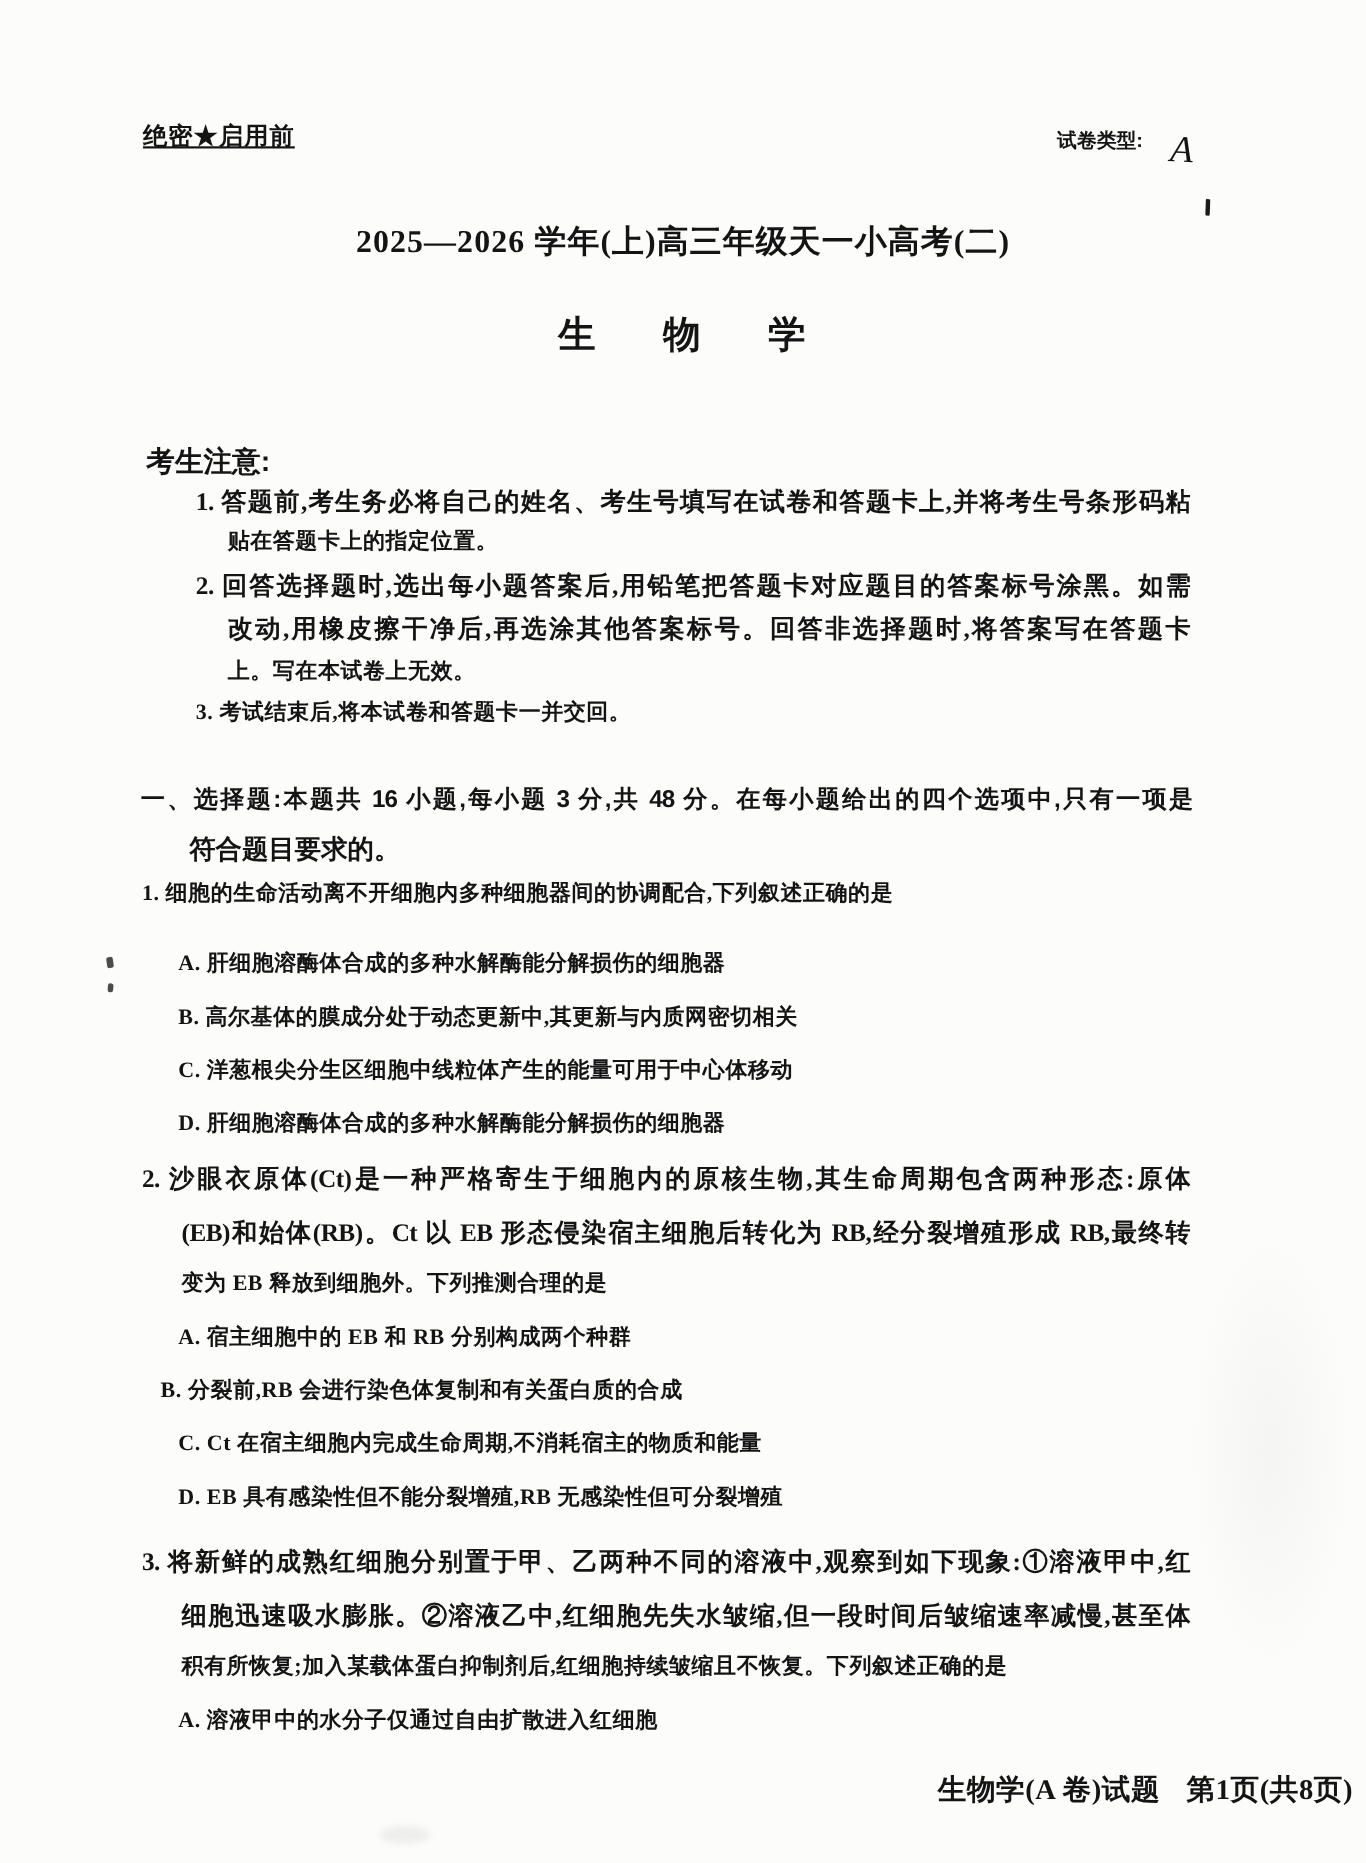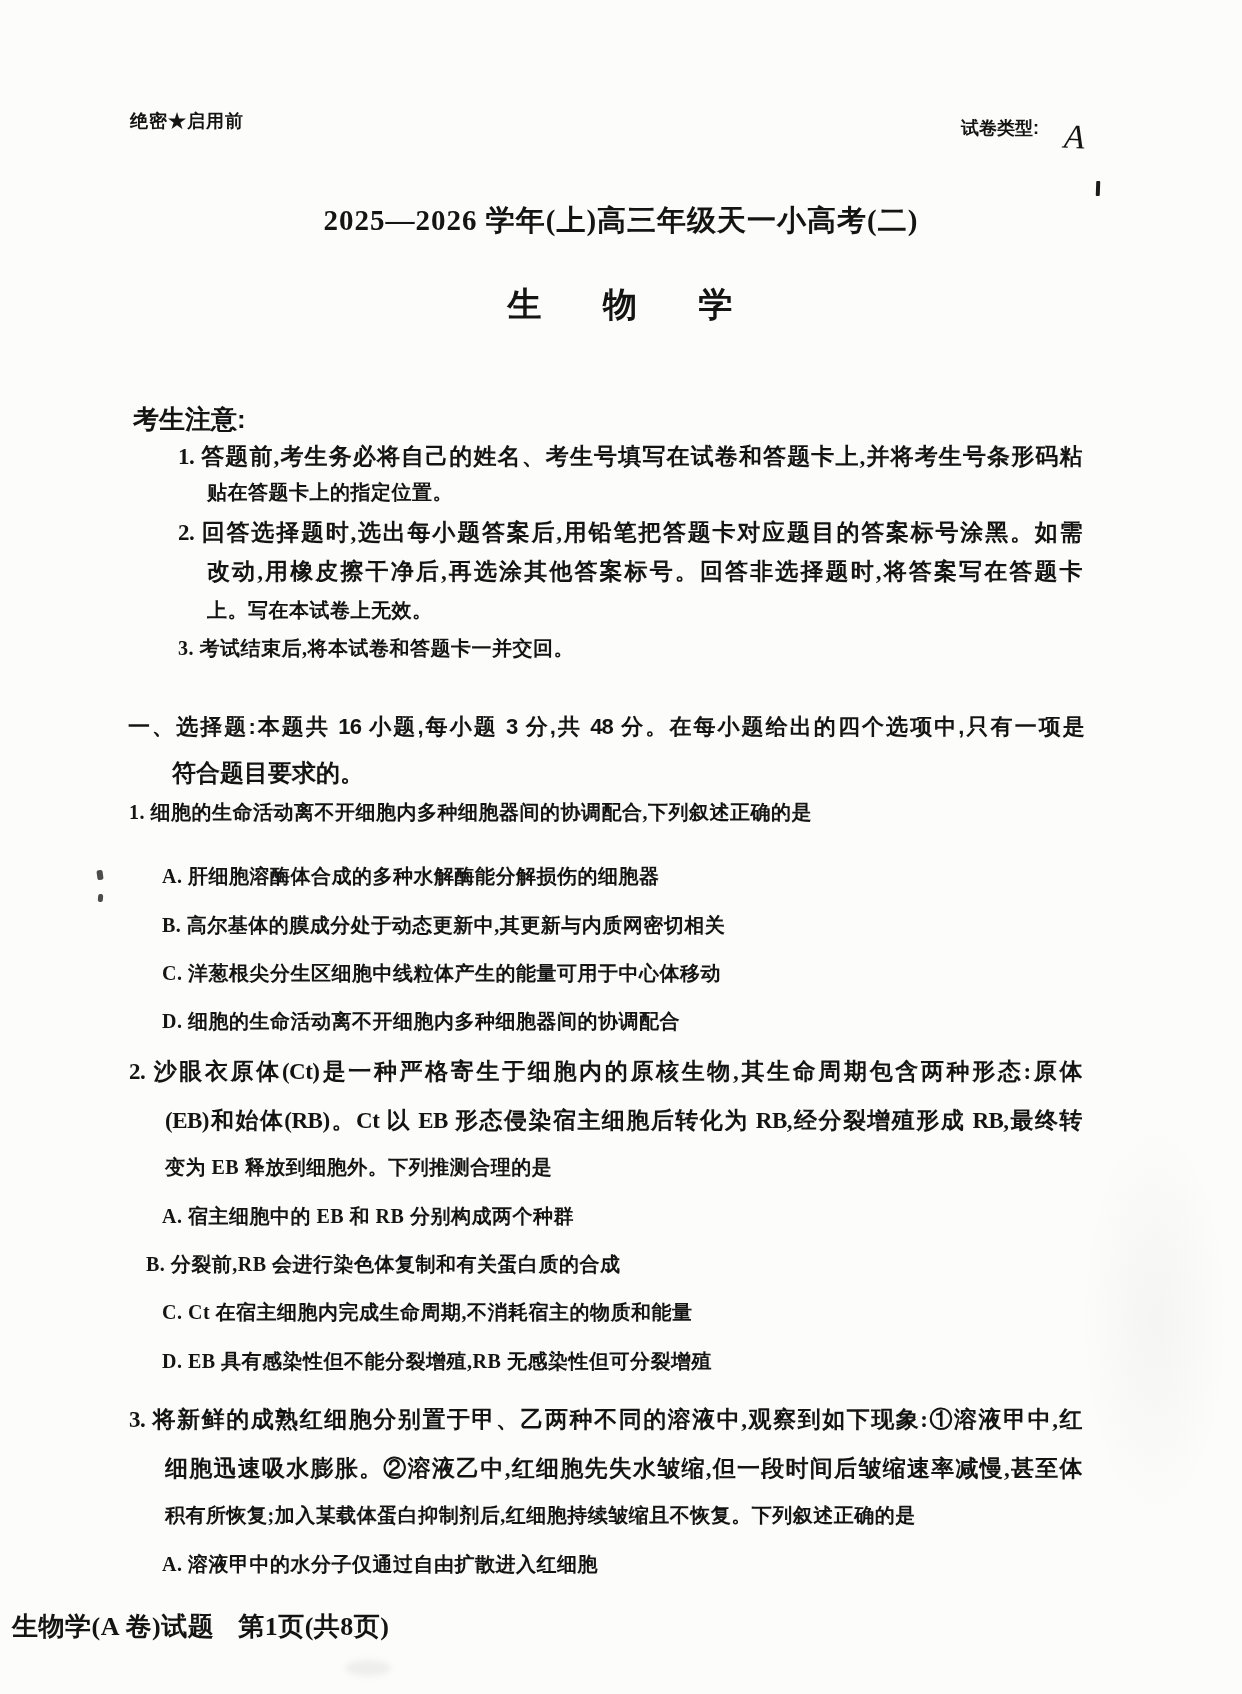--- a/index.html
+++ b/index.html
@@ -33,29 +33,29 @@
   .subject{left:0;width:1242px;text-align:center;font-size:34px;font-weight:900;word-spacing:48px;letter-spacing:2px;}
   .handwritten-a{
     font-family:"Liberation Serif",serif;
     font-style:italic;font-weight:400;
     font-size:34px;transform:rotate(3deg);
   }
   .tick{position:absolute;background:#1b1b1b;border-radius:1px;}
   .speck{position:absolute;background:#2d2d2d;border-radius:2px;opacity:.85;}
   .smudge{position:absolute;background:rgba(60,60,58,0.07);border-radius:50%;filter:blur(3px);}
   .shade{position:absolute;background:radial-gradient(ellipse at center,rgba(40,40,40,0.035),rgba(40,40,40,0) 70%);}
-  .footer{left:0;width:1242px;text-align:left;font-size:26px;letter-spacing:0.5px;}
+  .footer{left:0;width:1242px;text-align:right;font-size:26px;letter-spacing:0.5px;}
   .footer span{margin:0 12px;}
 </style>
 </head>
 <body>
 
 <div class="page">
 
-  <div class="t hei" style="left:130px;top:110px;font-size:18px;letter-spacing:1px;">绝密★启用前</div>
+  <div class="t hei" style="left:130px;top:110px;font-size:22px;letter-spacing:1px;text-decoration:underline;">绝密★启用前</div>
 
   <div class="t hei" style="left:961px;top:117px;font-size:18px;">试卷类型:</div>
   <div class="t handwritten-a" style="left:1064px;top:116px;">A</div>
 
   <div class="tick" style="left:1096px;top:181px;width:4px;height:15px;transform:rotate(2deg);"></div>
 
   <div class="t kai title-line" style="top:202px;">2025—2026 学年(上)高三年级天一小高考(二)</div>
   <div class="t hei subject" style="top:283px;">生 物 学</div>
 
   <div class="t hei" style="left:133px;top:403px;font-size:26px;">考生注意:</div>
@@ -69,21 +69,21 @@
 
   <div class="t kai body-line" style="left:178px;top:636px;">3. 考试结束后,将本试卷和答题卡一并交回。</div>
 
   <div class="t hei fill sec-fill" style="left:128px;top:713px;width:956px;">一、选择题:本题共 16 小题,每小题 3 分,共 48 分。在每小题给出的四个选项中,只有一项是</div>
   <div class="t hei" style="left:172px;top:758px;font-size:24px;">符合题目要求的。</div>
 
   <div class="t kai body-line" style="left:129px;top:800px;">1. 细胞的生命活动离不开细胞内多种细胞器间的协调配合,下列叙述正确的是</div>
   <div class="t kai body-line" style="left:162px;top:864px;">A. 肝细胞溶酶体合成的多种水解酶能分解损伤的细胞器</div>
   <div class="t kai body-line" style="left:162px;top:913px;">B. 高尔基体的膜成分处于动态更新中,其更新与内质网密切相关</div>
   <div class="t kai body-line" style="left:162px;top:961px;">C. 洋葱根尖分生区细胞中线粒体产生的能量可用于中心体移动</div>
-  <div class="t kai body-line" style="left:162px;top:1009px;">D. 细胞的生命活动离不开细胞内多种细胞器间的协调配合</div>
+  <div class="t kai body-line" style="left:162px;top:1009px;">D. 肝细胞溶酶体合成的多种水解酶能分解损伤的细胞器</div>
 
   <div class="t kai fill" style="left:129px;top:1058px;width:953px;">2. 沙眼衣原体(Ct)是一种严格寄生于细胞内的原核生物,其生命周期包含两种形态:原体</div>
   <div class="t kai fill" style="left:165px;top:1107px;width:917px;">(EB)和始体(RB)。Ct 以 EB 形态侵染宿主细胞后转化为 RB,经分裂增殖形成 RB,最终转</div>
   <div class="t kai body-line" style="left:165px;top:1155px;">变为 EB 释放到细胞外。下列推测合理的是</div>
   <div class="t kai body-line" style="left:162px;top:1204px;">A. 宿主细胞中的 EB 和 RB 分别构成两个种群</div>
   <div class="t kai body-line" style="left:146px;top:1252px;">B. 分裂前,RB 会进行染色体复制和有关蛋白质的合成</div>
   <div class="t kai body-line" style="left:162px;top:1300px;">C. Ct 在宿主细胞内完成生命周期,不消耗宿主的物质和能量</div>
   <div class="t kai body-line" style="left:162px;top:1349px;">D. EB 具有感染性但不能分裂增殖,RB 无感染性但可分裂增殖</div>
 
   <div class="t kai fill" style="left:129px;top:1406px;width:953px;">3. 将新鲜的成熟红细胞分别置于甲、乙两种不同的溶液中,观察到如下现象:①溶液甲中,红</div>

